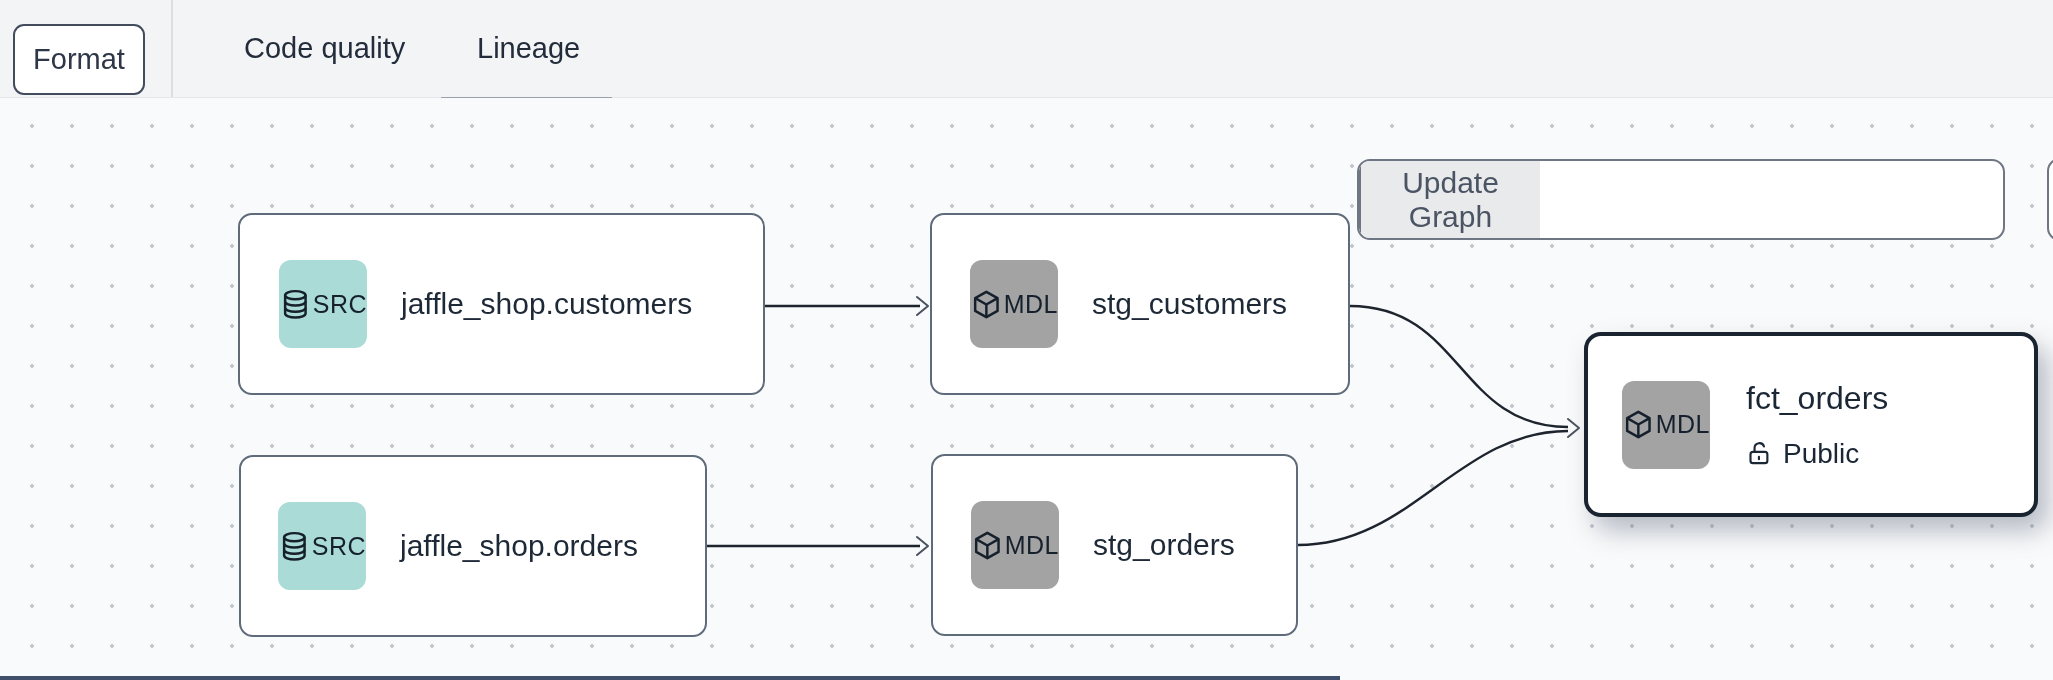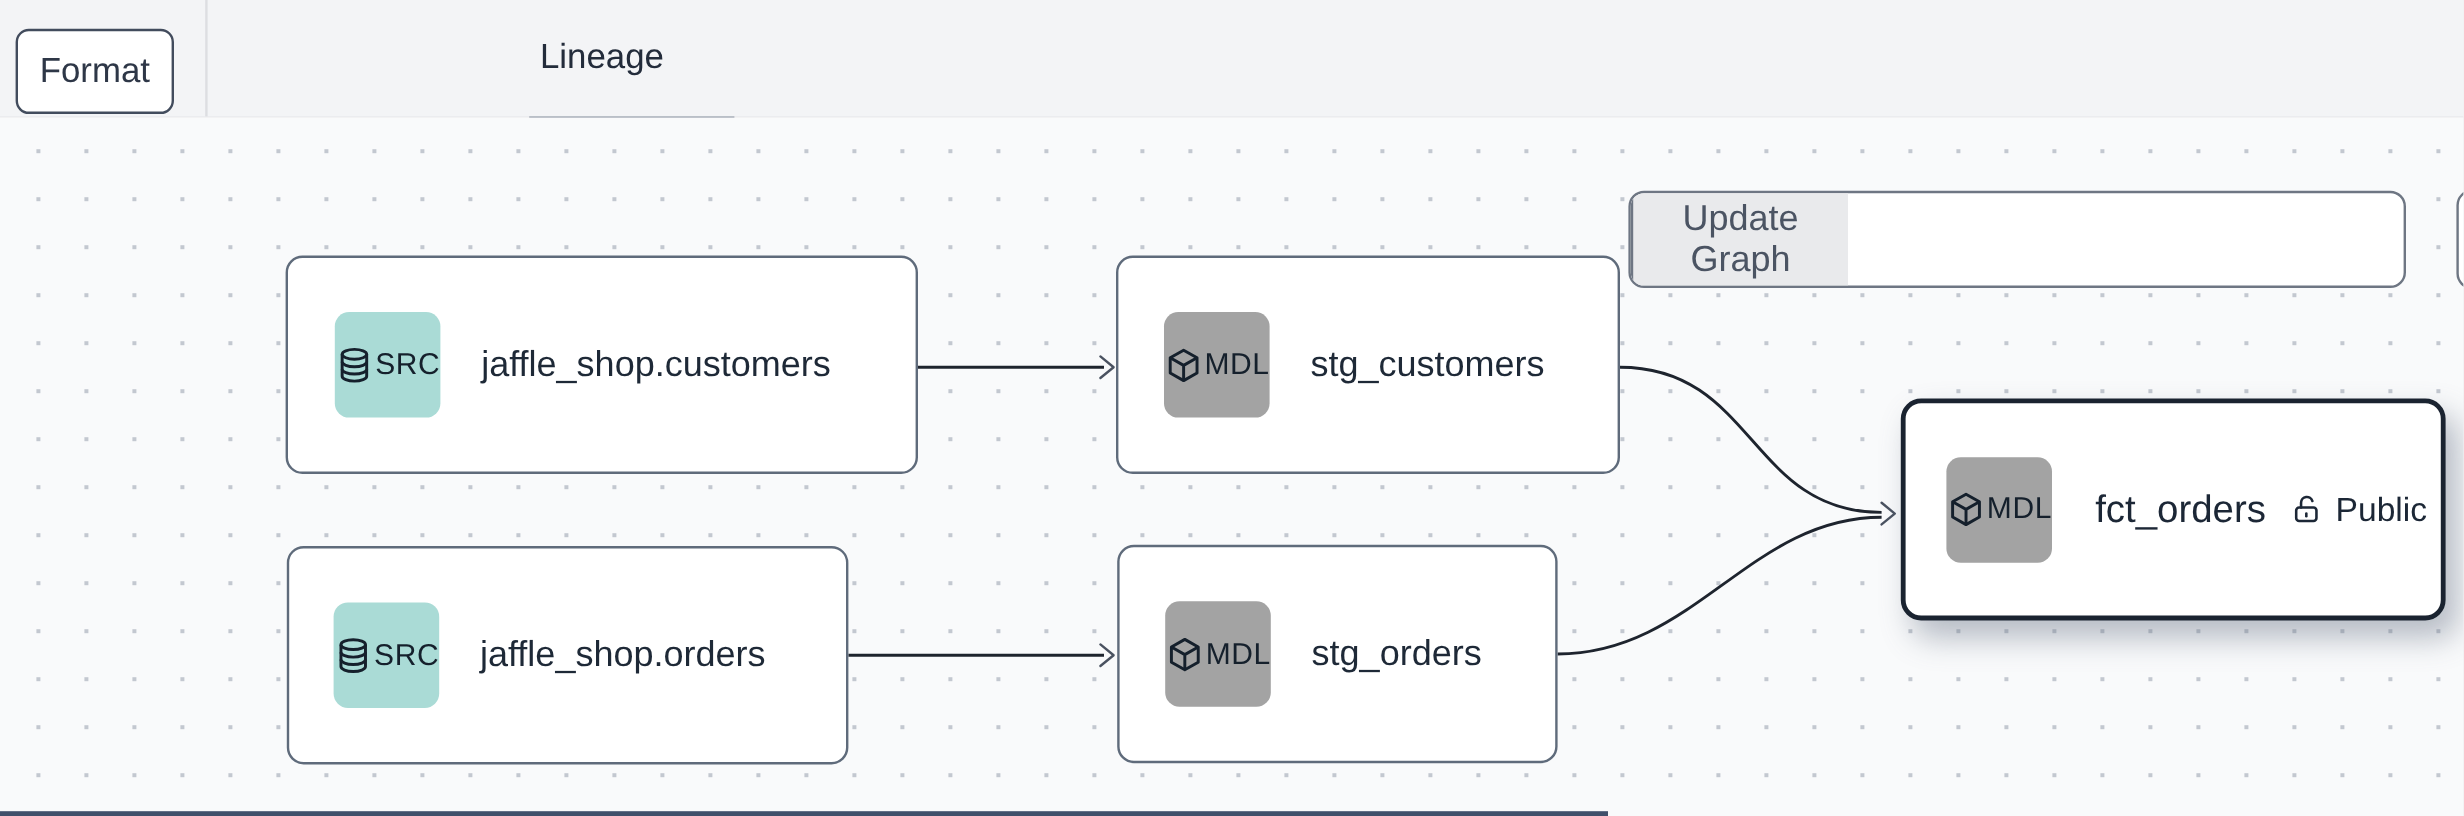--- a/index.html
+++ b/index.html
@@ -18,21 +18,21 @@
     background:#ffffff;border:2.5px solid #424c5d;border-radius:11px;
     color:#2e3747;font-size:29px;font-family:inherit;
     display:flex;align-items:center;justify-content:center;cursor:pointer;padding:12px;
   }
   .topbar-divider{position:absolute;left:171px;top:0;width:2px;height:97px;background:#dddee1;}
   .tab{
     position:absolute;top:0;height:97px;display:flex;align-items:center;
     font-size:29px;color:#232c3b;cursor:pointer;white-space:nowrap;
   }
   .tab-code{left:244px;}
-  .tab-lineage{left:450px;}
+  .tab-lineage{left:477px;}
   .tab-underline{position:absolute;left:441px;top:97px;width:171px;height:5px;background:#99a1ad;}
   
   .canvas{
     position:absolute;left:0;top:98px;width:2053px;height:582px;
     background-color:#f9fafb;
     background-image:radial-gradient(circle,#c3c8d0 1.8px,transparent 1.9px);
     background-size:40px 40px;background-position:12px 8px;
   }
   .edges-svg{position:absolute;left:0;top:0;width:2053px;height:680px;pointer-events:none;}
   
@@ -46,21 +46,21 @@
   }
   .badge{
     width:88px;height:88px;border-radius:12px;flex:none;
     display:flex;flex-direction:row;align-items:center;justify-content:center;gap:1px;
   }
   .badge-src{background:#aadbd6;}
   .badge-mdl{background:#a3a3a3;}
   .badge svg{width:39px;height:39px;display:block;}
   .badge-label{font-size:25px;color:#15202c;letter-spacing:.5px;}
   .node-label{font-size:30px;color:#1e2937;white-space:nowrap;}
-  .node-text-col{display:flex;flex-direction:row;gap:21px;}
+  .node-text-col{display:flex;flex-direction:column;gap:21px;}
   .node-title{font-size:32px;color:#1c2736;white-space:nowrap;}
   .access-row{display:flex;align-items:center;gap:10px;font-size:28px;color:#1c2736;}
   .access-row svg{width:27px;height:27px;display:block;}
   
   .selector{
     position:absolute;left:1357px;top:159px;width:648px;height:81px;
     border:2.5px solid #6e7683;border-radius:13px;background:#ffffff;
     display:flex;overflow:hidden;box-sizing:border-box;
   }
   .selector-input{
@@ -78,20 +78,21 @@
   .bottom-bar{position:absolute;left:0;top:676px;width:1340px;height:4px;background:#40506b;}
 </style>
 </head>
 <body>
 
 <div class="screen">
 
   <div class="topbar">
     <button class="format-btn">Format</button>
     <div class="topbar-divider"></div>
+    <div class="tab tab-code">Code quality</div>
     <div class="tab tab-lineage">Lineage</div>
     <div class="tab-underline"></div>
   </div>
 
   <div class="canvas"></div>
 
   <svg class="edges-svg" viewBox="0 0 2053 680">
     <g stroke="#1e242e" stroke-width="2.4" fill="none">
       <path d="M765 306 H920"></path>
       <path d="M707 546 H920"></path>

